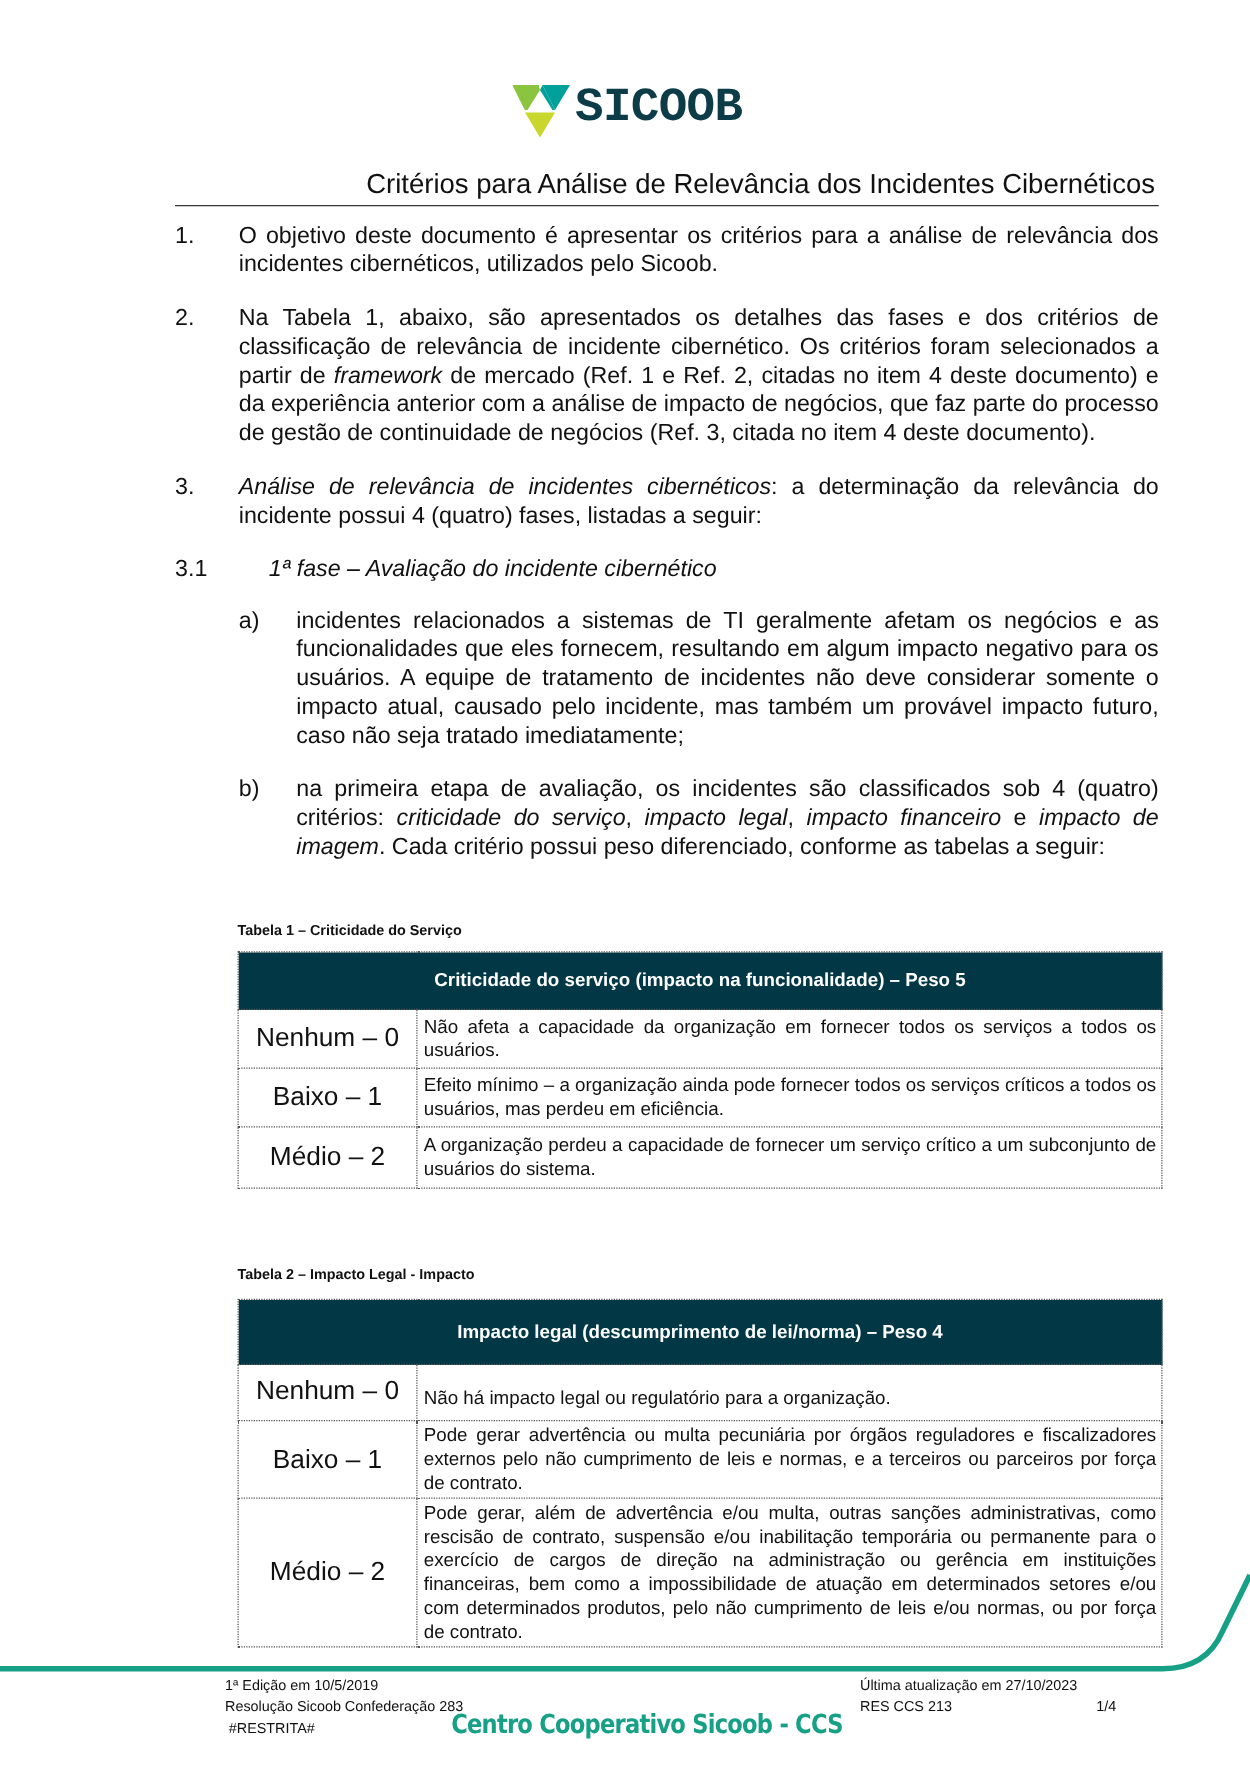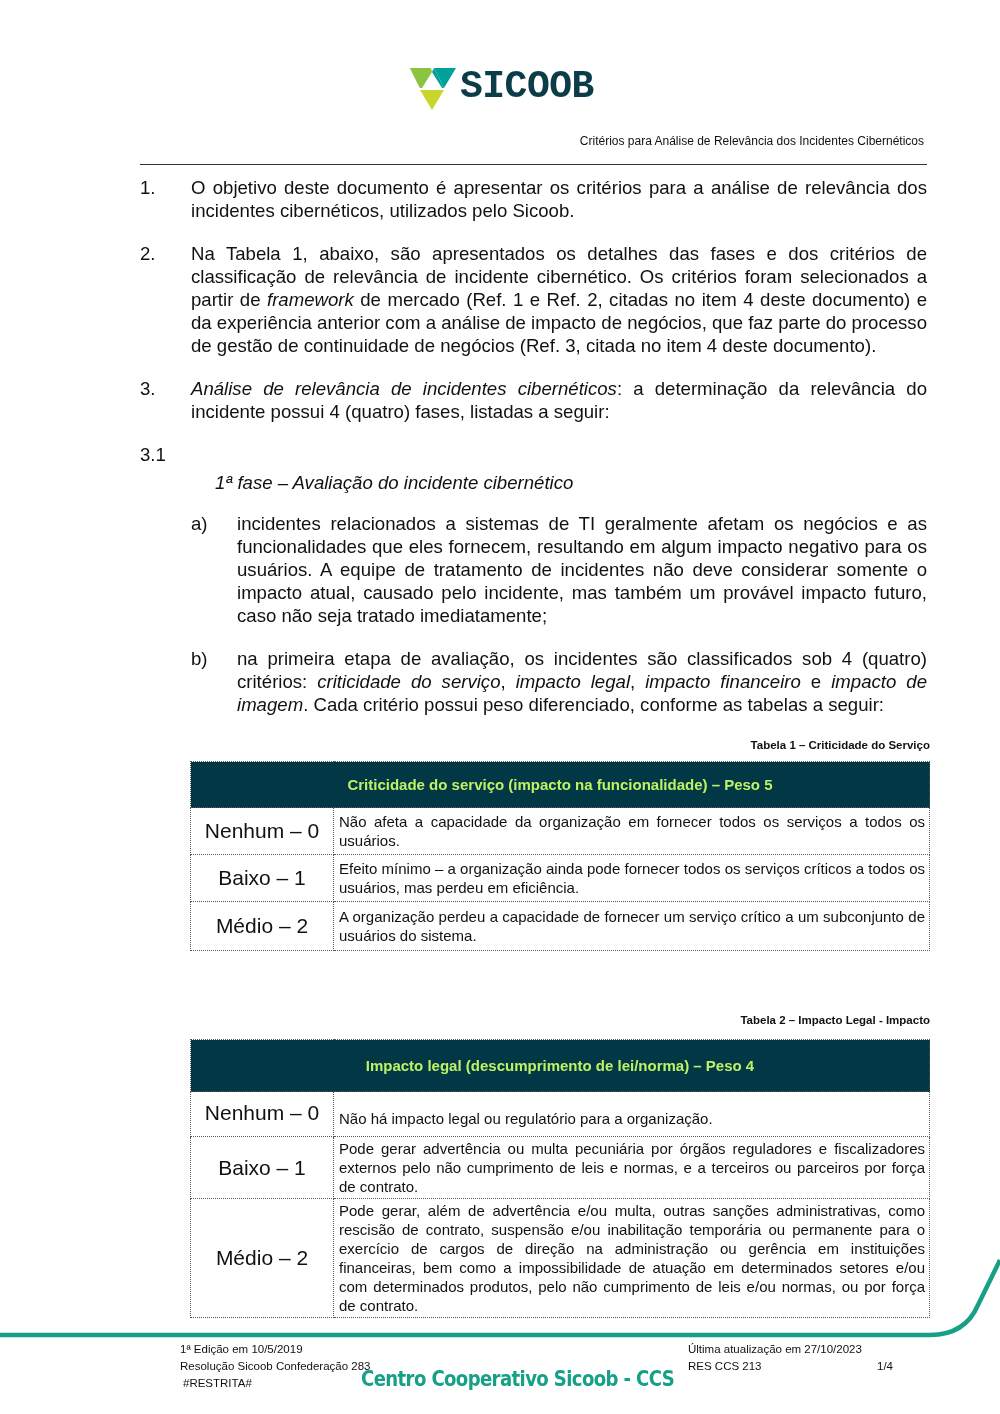--- a/index.html
+++ b/index.html
@@ -3,36 +3,36 @@
   <meta charset="utf-8">
   <style>
     * { box-sizing: border-box; margin: 0; padding: 0; }
     html, body { width: 1000px; height: 1414px; background: #ffffff; }
     body { position: relative; font-family: "Liberation Sans", sans-serif; color: #111; overflow: hidden; }
 
     .logo { position: absolute; left: 410px; top: 62px; height: 50px; display: flex; align-items: center; }
     .logo svg { display: block; }
     .logo-text { font-family: Liberation Mono, monospace; font-weight: bold; font-size: 38px; color: #0b3c47; letter-spacing: -0.5px; margin-left: 4px; line-height: 1; }
 
-    .doc-title { position: absolute; right: 76px; top: 134px; font-size: 12px; color: #111; white-space: nowrap; }
+    .doc-title { position: absolute; right: 76px; top: 134px; font-size: 22px; color: #111; white-space: nowrap; }
     .title-rule { position: absolute; left: 140px; width: 787px; top: 164px; height: 1px; background: #333; }
 
     .content { position: absolute; left: 140px; width: 787px; top: 176px; font-size: 18.6px; line-height: 23px; }
     .para { display: flex; margin-bottom: 20px; }
     .num { width: 51px; flex: none; }
     .ptext { flex: 1; text-align: justify; }
-    .ital { font-style: italic; margin-top: 28px; }
+    .ital { font-style: italic; }
 
     .sub { display: flex; margin-left: 51px; margin-bottom: 20px; }
     .sub .num { width: 46px; }
 
-    .table-caption { position: absolute; font-size: 11.5px; font-weight: bold; text-align: right; width: 740px; left: 190px; }
+    .table-caption { position: absolute; font-size: 11.5px; font-weight: bold; text-align: left; width: 740px; left: 190px; }
     table.crit { position: absolute; left: 190px; width: 740px; border-collapse: collapse; font-size: 15px; }
     table.crit td { border: 1px dotted #555; vertical-align: middle; }
-    table.crit .head { background: #023845; color: #bef264; font-weight: bold; text-align: center; font-size: 15px; height: 46px; }
+    table.crit .head { background: #023845; color: #ffffff; font-weight: bold; text-align: center; font-size: 15px; height: 46px; }
     table.crit .lvl { width: 143px; text-align: center; font-weight: normal; font-size: 21px; }
     table.crit .desc { padding: 2px 4px 2px 5px; text-align: justify; line-height: 19px; }
 
     .footer-line { position: absolute; left: 0; top: 1325px; }
     .footer { position: absolute; font-size: 11.5px; color: #111; line-height: 17px; }
     .footer-brand { position: absolute; left: 361px; top: 1367px; font-size: 21px; color: #16a086; font-family: "DejaVu Sans", sans-serif; font-weight: bold; letter-spacing: -0.7px; transform: scaleX(0.86); transform-origin: left; white-space: nowrap; }
   </style>
 </head>
 <body>
 

